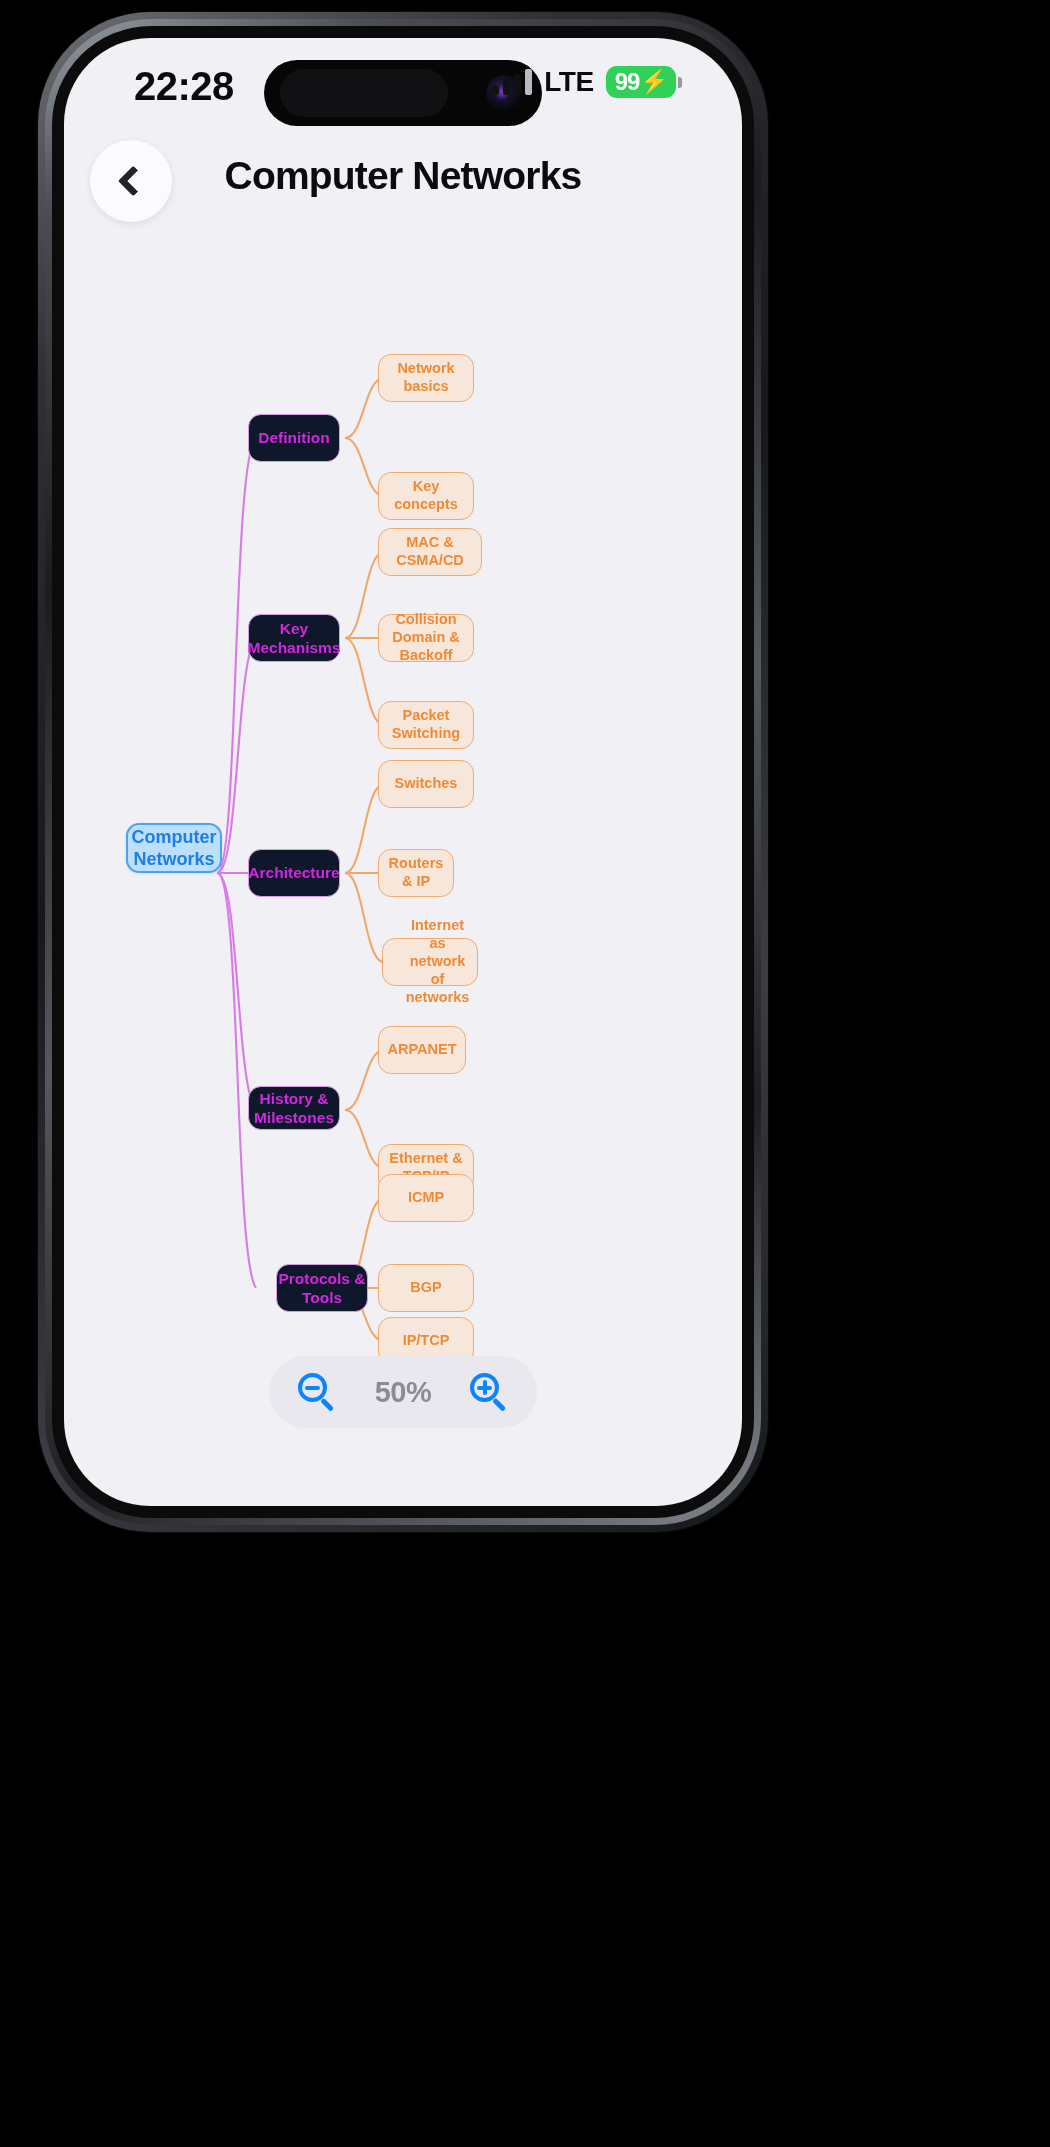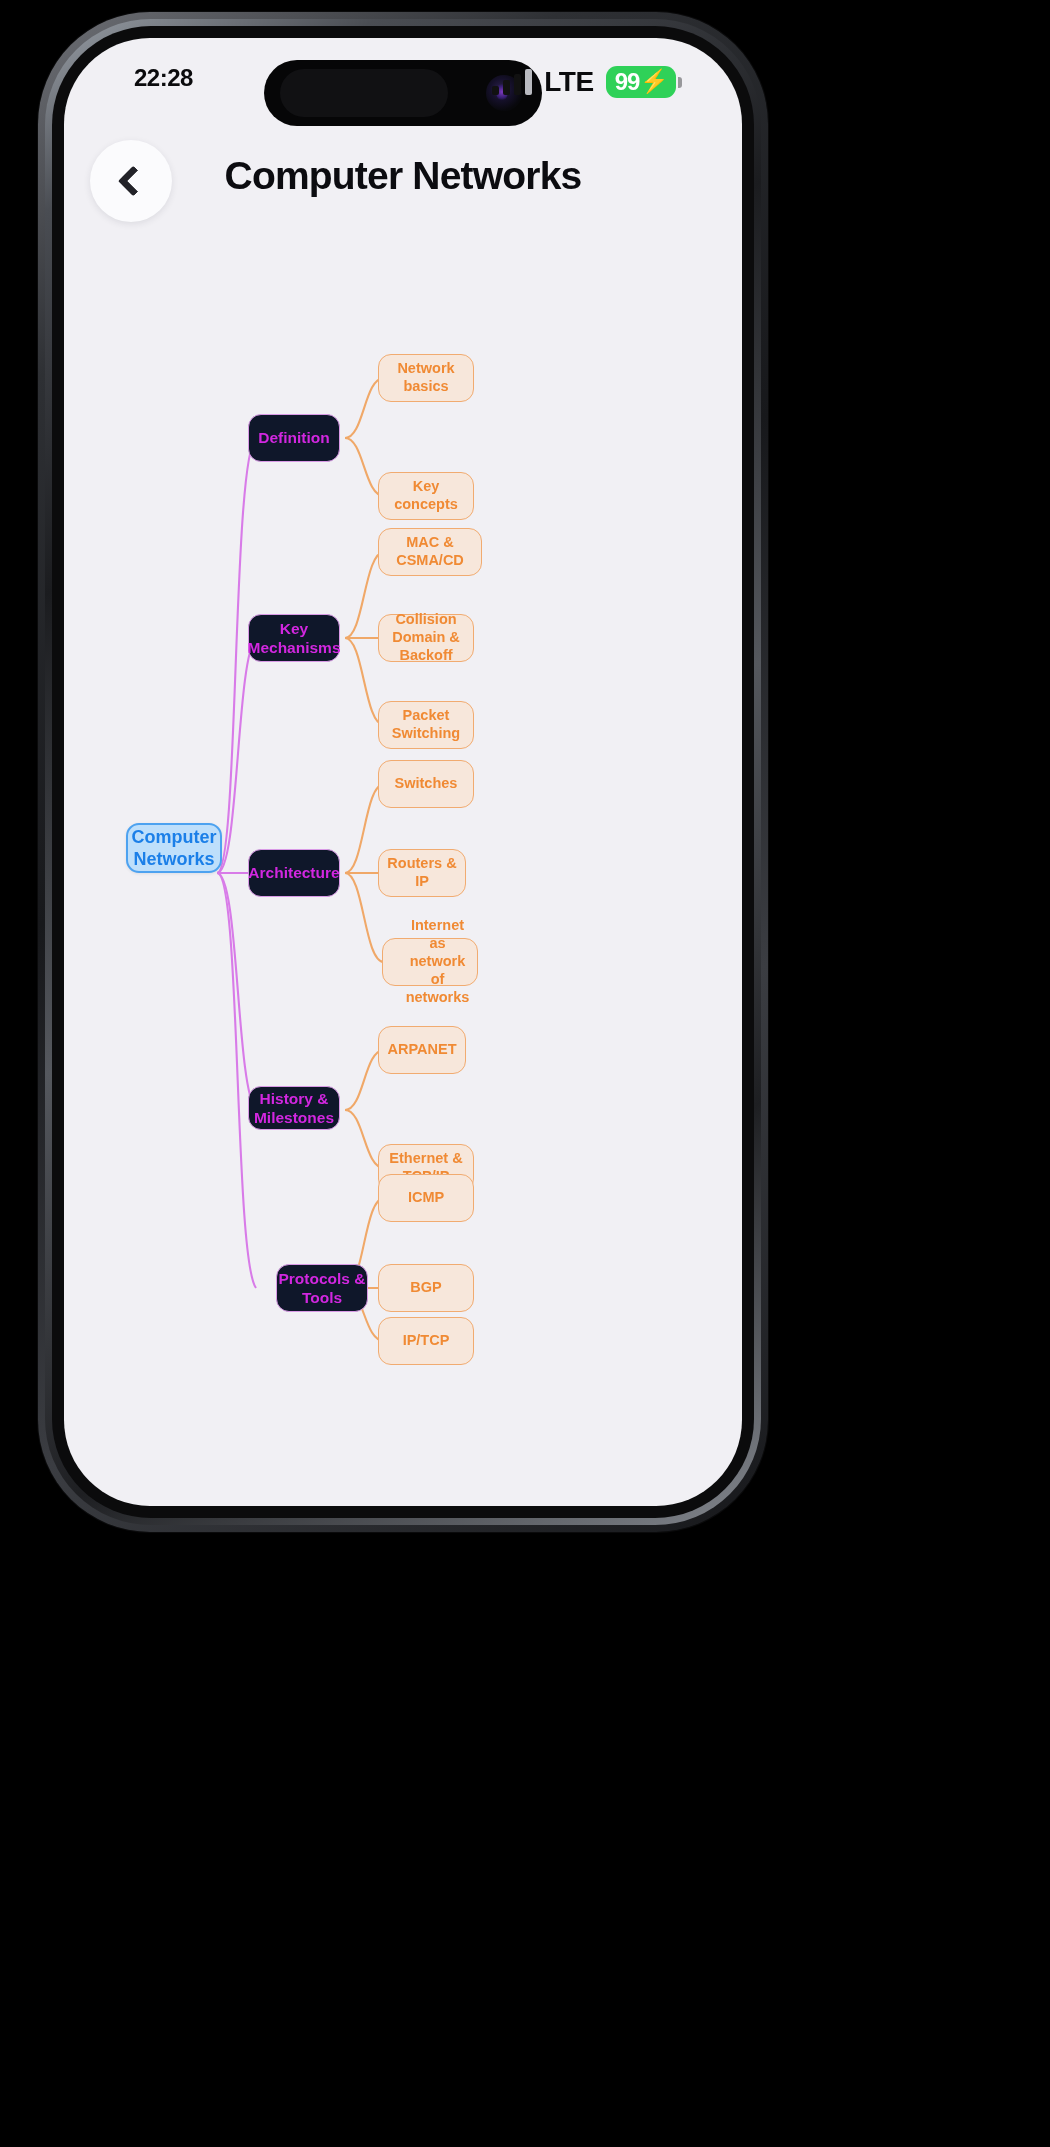--- a/index.html
+++ b/index.html
@@ -54,21 +54,21 @@
   .btn-voldn   { left: 31px; top: 556px;  width: 6px; height: 86px; }
   .btn-power   { right: 31px; top: 470px; width: 6px; height: 128px; }
 
   
   .statusbar {
     position: absolute; left: 0; top: 0; width: 100%; height: 96px;
     pointer-events: none;
   }
   .sb-time {
     position: absolute; left: 70px; top: 26px;
-    font-size: 24px; font-weight: bold; color: #0b0b0d;
+    font-size: 40px; font-weight: bold; color: #0b0b0d;
     letter-spacing: -0.5px;
   }
   .dynamic-island {
     position: absolute; left: 50%; top: 22px; transform: translateX(-50%);
     width: 278px; height: 66px; border-radius: 34px;
     background: #060607;
   }
   .di-pill {
     position: absolute; left: 16px; top: 9px;
     width: 168px; height: 48px; border-radius: 26px;
@@ -300,21 +300,21 @@
         <div class="node node-leaf" style="left:314px; top:463px; width:96px; height:48px;">
           <span>Packet Switching</span>
         </div>
 
         <div class="node node-branch" style="left:184px; top:611px; width:92px; height:48px;">
           <span>Architecture</span>
         </div>
         <div class="node node-leaf" style="left:314px; top:522px; width:96px; height:48px;">
           <span>Switches</span>
         </div>
-        <div class="node node-leaf" style="left:314px; top:611px; width:88px; height:48px;">
+        <div class="node node-leaf" style="left:314px; top:611px; width:76px; height:48px;">
           <span>Routers &amp; IP</span>
         </div>
         <div class="node node-leaf" style="left:318px; top:700px; width:96px; height:48px;padding-left:23px;">
           <span>Internet as network of networks</span>
         </div>
 
         <div class="node node-branch" style="left:184px; top:848px; width:92px; height:44px;">
           <span>History &amp; Milestones</span>
         </div>
         <div class="node node-leaf" style="left:314px; top:788px; width:88px; height:48px;">
@@ -331,16 +331,32 @@
           <span>ICMP</span>
         </div>
         <div class="node node-leaf" style="left:314px; top:1026px; width:96px; height:48px;">
           <span>BGP</span>
         </div>
         <div class="node node-leaf" style="left:314px; top:1079px; width:96px; height:48px;">
           <span>IP/TCP</span>
         </div>
       </div>
 
+      <div class="zoom-bar">
+        <div class="mag">
+          <div class="ring">
+            <div class="bar-h" style="position:absolute;left:3px;top:8.5px;"></div>
+          </div>
+          <div class="handle"></div>
+        </div>
+        <div class="zoom-level">50%</div>
+        <div class="mag">
+          <div class="ring">
+            <div class="bar-h" style="position:absolute;left:3px;top:8.5px;"></div>
+            <div class="bar-v" style="position:absolute;left:8.5px;top:3px;"></div>
+          </div>
+          <div class="handle"></div>
+        </div>
+      </div>
 
     </div>
   </div>
 </div>
 
 </body></html>

